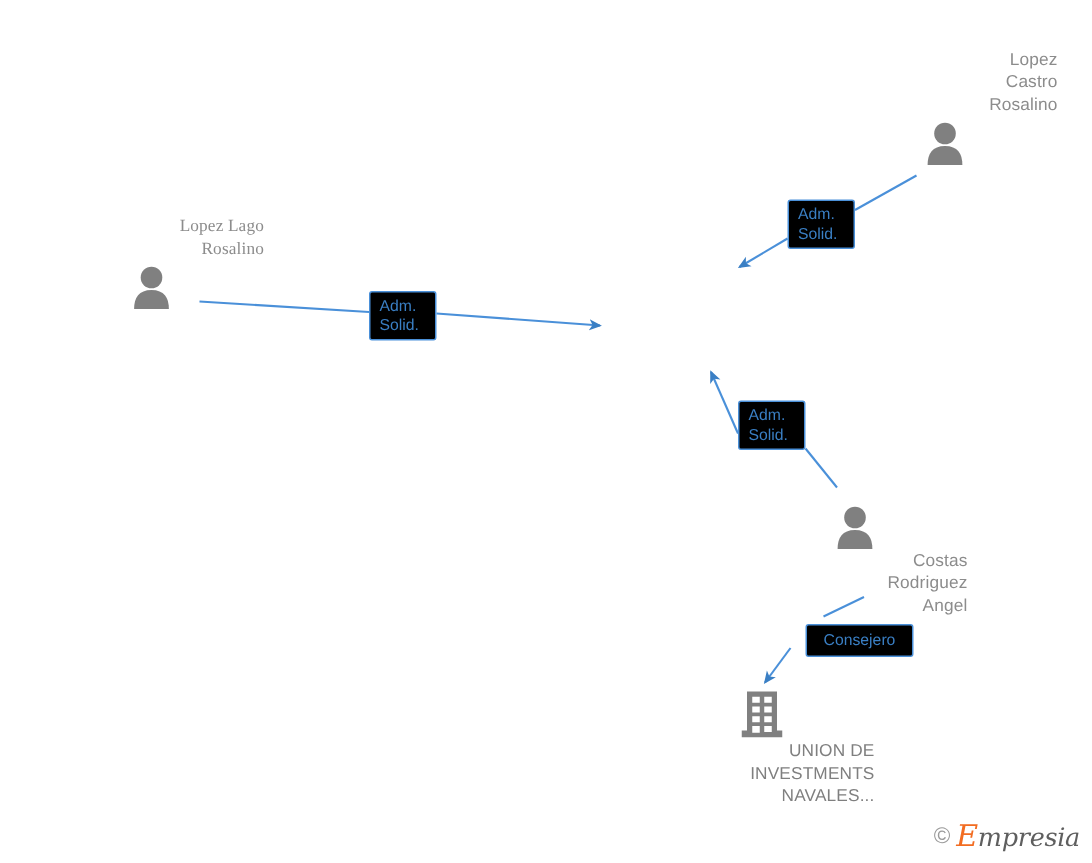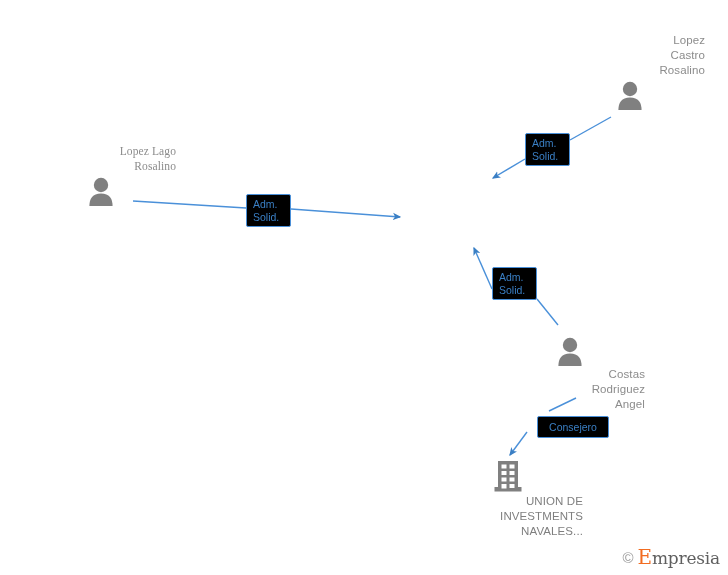--- a/index.html
+++ b/index.html
@@ -80,20 +80,21 @@
     align-items: center;
     gap: 4px;
     user-select: none;
   }
   #watermark .copy {
     font-size: 15px;
     color: #9b9b9b;
   }
   #watermark .brand {
     font-family: "DejaVu Serif", serif;
+    font-style: italic;
     font-size: 17px;
     letter-spacing: -0.2px;
     color: #5f5f5f;
   }
   #watermark .brand .cap {
     color: #f26c21;
     font-size: 20px;
   }
 </style>
 </head>

